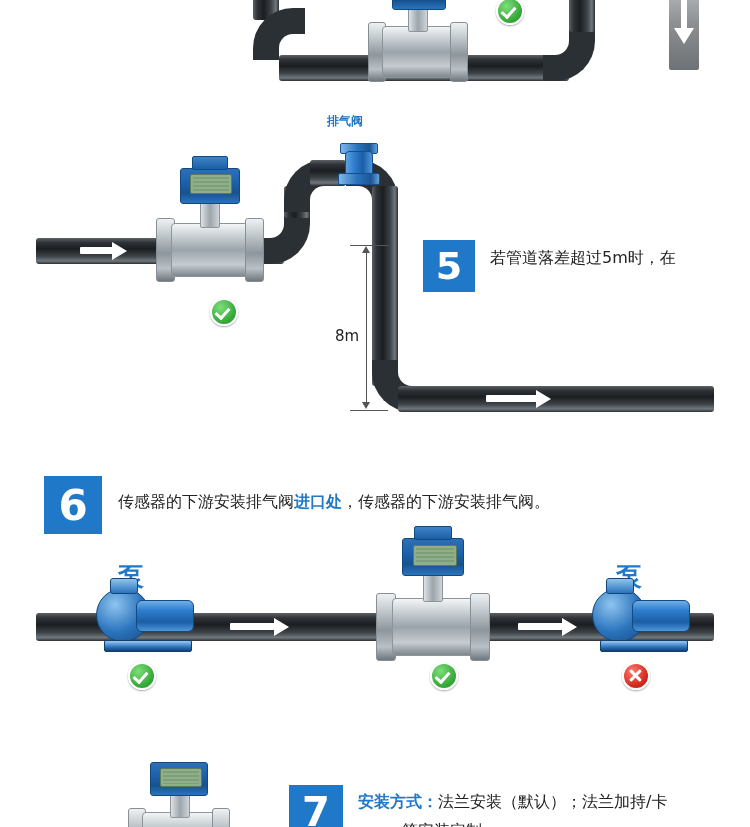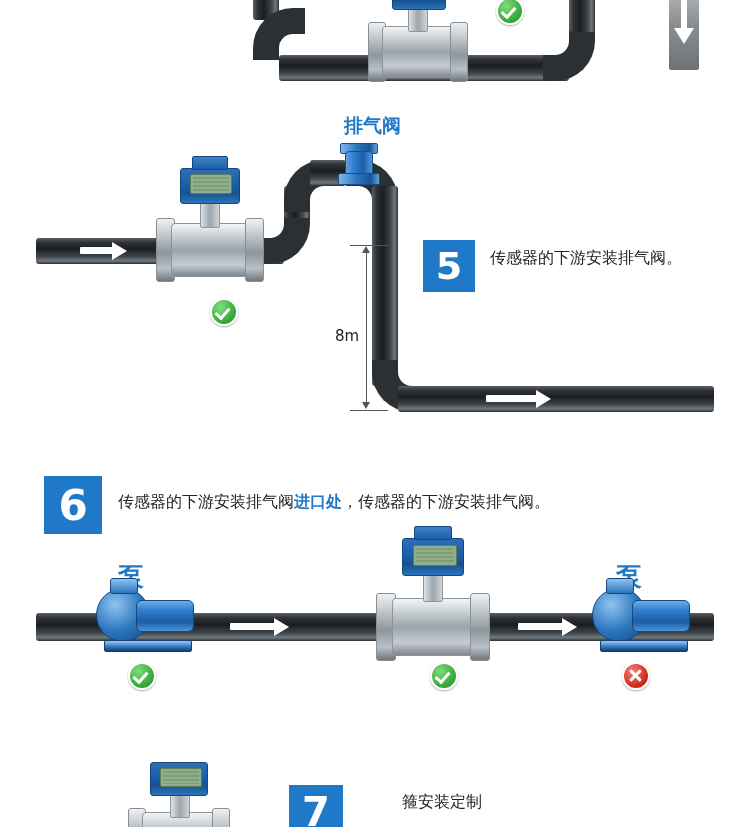--- a/index.html
+++ b/index.html
@@ -106,21 +106,21 @@
 
   <div class="gray-bar" style="left:669px;top:-14px;width:30px;height:84px;
        background:linear-gradient(to bottom,#b9bcbe,#8b8f92 45%,#6e7275);border-radius:2px;">
     <div style="position:absolute;left:12px;top:6px;width:6px;height:38px;background:#fff;border-radius:1px;"></div>
     <div style="position:absolute;left:5px;top:42px;width:0;height:0;border-left:10px solid transparent;border-right:10px solid transparent;border-top:16px solid #fff;"></div>
   </div>
 </div>
 
 <div>
 
-  <div class="abs cn label-blue" style="left:344px;top:113px;font-size:19px;">排气阀</div>
+  <div class="abs cn label-blue" style="left:327px;top:113px;font-size:12px;">排气阀</div>
 
   <div class="pipe-h" style="left:36px;top:238px;width:248px;"></div>
 
   <div class="elbow br" style="left:258px;top:212px;width:52px;height:52px;"></div>
   <div class="pipe-v" style="left:284px;top:186px;height:32px;"></div>
   <div class="elbow tl" style="left:284px;top:160px;width:52px;height:52px;"></div>
   <div class="pipe-h" style="left:310px;top:160px;width:36px;"></div>
   <div class="elbow tr" style="left:346px;top:160px;width:52px;height:52px;"></div>
   <div class="pipe-v" style="left:372px;top:186px;height:200px;"></div>
   <div class="elbow bl" style="left:372px;top:360px;width:52px;height:52px;"></div>
@@ -158,21 +158,21 @@
   <div class="dim-tick" style="left:350px;top:245px;width:38px;"></div>
   <div class="dim-tick" style="left:350px;top:410px;width:38px;"></div>
   <div class="dim-line" style="left:366px;top:250px;height:155px;"></div>
   <div class="dim-arrow-up" style="left:362px;top:246px;"></div>
   <div class="dim-arrow-dn" style="left:362px;top:402px;"></div>
   <div class="abs cn" style="left:332px;top:326px;font-size:15px;background:#fff;padding:1px 3px;">8m</div>
 
   <div class="numbox" style="left:423px;top:240px;width:52px;height:52px;font-size:38px;">5</div>
 
   <div class="abs cn" style="left:490px;top:243px;width:250px;font-size:16px;line-height:30px;">
-    <div>传感器的下游安装排气阀。</div>
+    <div>若管道落差超过5m时，在</div>
   </div>
 </div>
 
 <div>
   <div class="numbox" style="left:44px;top:476px;width:58px;height:58px;font-size:42px;">6</div>
 
   <div class="abs cn" style="left:118px;top:492px;font-size:16px;white-space:nowrap;">
     <span>传感器的下游安装排气阀</span><span class="label-blue">进口处</span><span>，传感器的下游安装排气阀。</span>
   </div>
 
@@ -235,15 +235,18 @@
     <div class="head" style="left:22px;top:0px;width:56px;height:32px;">
       <div class="screen" style="left:9px;top:5px;width:40px;height:17px;">
         <div class="screen-lines"></div>
       </div>
     </div>
   </div>
 
   <div class="numbox" style="left:289px;top:785px;width:54px;height:54px;font-size:40px;">7</div>
 
   <div class="abs cn" style="left:358px;top:787px;width:380px;font-size:16px;line-height:29px;">
+    <div>
+      <span class="label-blue">安装方式：</span><span>法兰安装（默认）；法兰加持/卡</span>
+    </div>
     <div style="padding-left:44px;">箍安装定制</div>
   </div>
 </div>
 
 </body></html>

